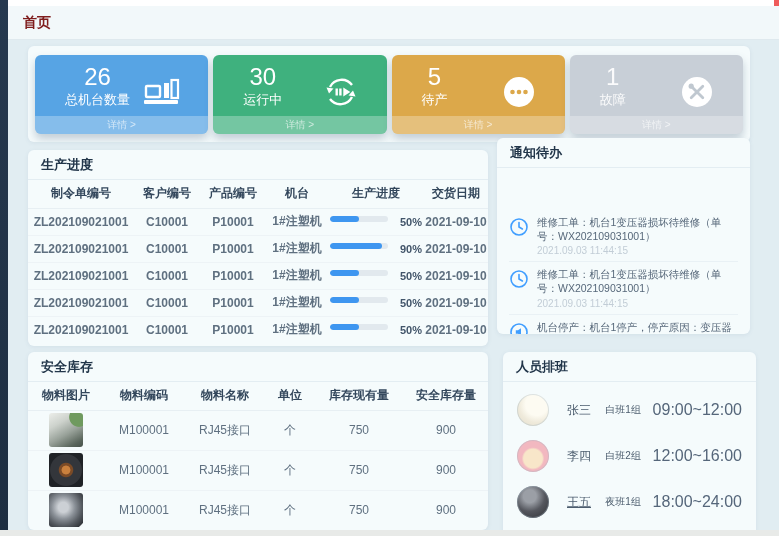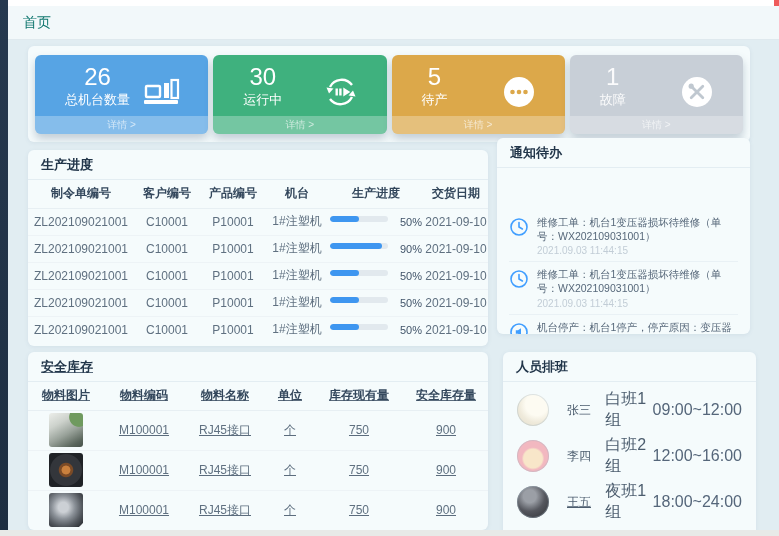--- a/index.html
+++ b/index.html
@@ -11,21 +11,21 @@
     color:#5b6c7d;
   }
   .sliver { position:absolute; left:0; top:0; width:8px; height:531px;
     background:linear-gradient(180deg,#26394f 0%,#1d2e41 100%); }
   .top-strip { position:absolute; left:8px; top:0; width:771px; height:6px; background:#ffffff; }
   .corner-accent { position:absolute; right:0; top:0; width:5px; height:11px; background:#ef5b5b; }
   .bottom-strip { position:absolute; left:0; top:530px; width:779px; height:6px; background:#e8eae8; }
 
   .header-bar { position:absolute; left:8px; top:6px; width:771px; height:34px;
     background:#f2f8fa; border-bottom:1px solid #dfe9ee; display:flex; align-items:center; }
-  .page-title { font-size:14px; font-weight:normal; color:#0f766e; margin-left:15px; }
+  .page-title { font-size:14px; font-weight:bold; color:#7f1d1d; margin-left:15px; }
 
   .panel { position:absolute; background:#f5fbfc; border-radius:6px;
     box-shadow:0 1px 4px rgba(90,120,150,.10); overflow:hidden; }
   .panel-title { height:30px; line-height:30px; padding:0 13px; font-size:13px;
     font-weight:bold; color:#22364a; border-bottom:1px solid #e3edf2; }
 
   
   .cards-panel { left:28px; top:46px; width:722px; height:96px; padding:9px 7px 0 7px; }
   .cards-row { display:flex; gap:5px; }
   .card { position:relative; flex:1; height:79px; border-radius:6px; color:#fff;
@@ -40,27 +40,27 @@
   .card-gray .card-num,.card-gray .card-label { color:rgba(255,255,255,.92); }
 
   
   table { border-collapse:collapse; table-layout:fixed; width:100%; }
   th,td { font-size:12px; text-align:center; white-space:nowrap; overflow:hidden; }
   th { color:#33475c; font-weight:bold; height:28px; border-bottom:1px solid #e7eff3; }
   td { color:#5f7080; border-bottom:1px solid #edf3f6; }
   tr:last-child td { border-bottom:none; }
 
   .production-panel { left:28px; top:150px; width:460px; height:196px; }
-  .production-panel td { height:27px; }
+  .production-panel td { height:27px;font-weight:bold; }
   .prog { display:flex; align-items:flex-start; justify-content:center; gap:12px; }
   .prog-track { width:58px; height:6px; border-radius:3px; background:#e2e9ee; overflow:hidden; }
   .prog-fill { height:100%; border-radius:3px; background:#3e96f0; }
   .prog-label { font-size:11px; color:#42556a; }
 
-  .inventory-panel { left:28px; top:352px; width:460px; height:178px;text-decoration:underline; }
+  .inventory-panel { left:28px; top:352px; width:460px; height:178px; }
   .inventory-panel td { height:40px; }
   .thumb { width:34px; height:34px; border-radius:3px; margin:0 auto; }
   .thumb-rj45 { background:
       radial-gradient(circle at 88% 12%, #6f9a5f 0 22%, rgba(0,0,0,0) 24%),
       linear-gradient(150deg,#eceeea 0%,#cdd2cc 30%,#99a29a 58%,#5a665c 85%,#46514a 100%); }
   .thumb-speaker-front { background:
       radial-gradient(circle at 50% 50%, #c9803d 0 17%, #7a4a26 20% 28%, #33363b 32% 64%, #1f2226 68% 100%); }
   .thumb-speaker-side { background:#f2f7f8 radial-gradient(circle at 42% 42%, #ccd0d5 0 18%, #8a9097 42%, #53585e 68%, #33373c 88%, rgba(51,55,60,0) 92%); }
 
   
@@ -76,21 +76,21 @@
   .schedule-panel { left:503px; top:352px; width:253px; height:200px; }
   .sched-list { padding:5px 14px 0 14px; }
   .sched-row { display:flex; align-items:center; height:46px; }
   .avatar { width:32px; height:32px; border-radius:50%; flex:0 0 32px;
     box-shadow:0 0 0 1px rgba(160,180,195,.35) inset; }
   .avatar-1 { background:radial-gradient(circle at 62% 32%, #fdfbf2 0 38%, #efeadb 62%, #e2dcc9 100%); }
   .avatar-2 { background:radial-gradient(circle at 50% 58%, #f8e6c9 0 38%, #f2b8c0 46% 100%); }
   .avatar-3 { background:radial-gradient(circle at 40% 32%, #9b9fa6 0 22%, #55575e 52%, #2d2f34 100%); }
   .sched-name { width:52px; margin-left:18px; font-size:12px; color:#4c5d6e; }
   .sched-name.underlined { text-decoration:underline; }
-  .sched-shift { width:64px; font-size:16px; color:#4c5d6e; }
+  .sched-shift { width:64px; font-size:10px; color:#4c5d6e; }
   .sched-time { flex:1; text-align:right; font-size:16px; color:#55667a; }
 </style>
 </head>
 <body>
 
 <div class="sliver"></div>
 <div class="top-strip"></div>
 <div class="corner-accent"></div>
 <div class="header-bar">
   <span class="page-title">首页</span>

